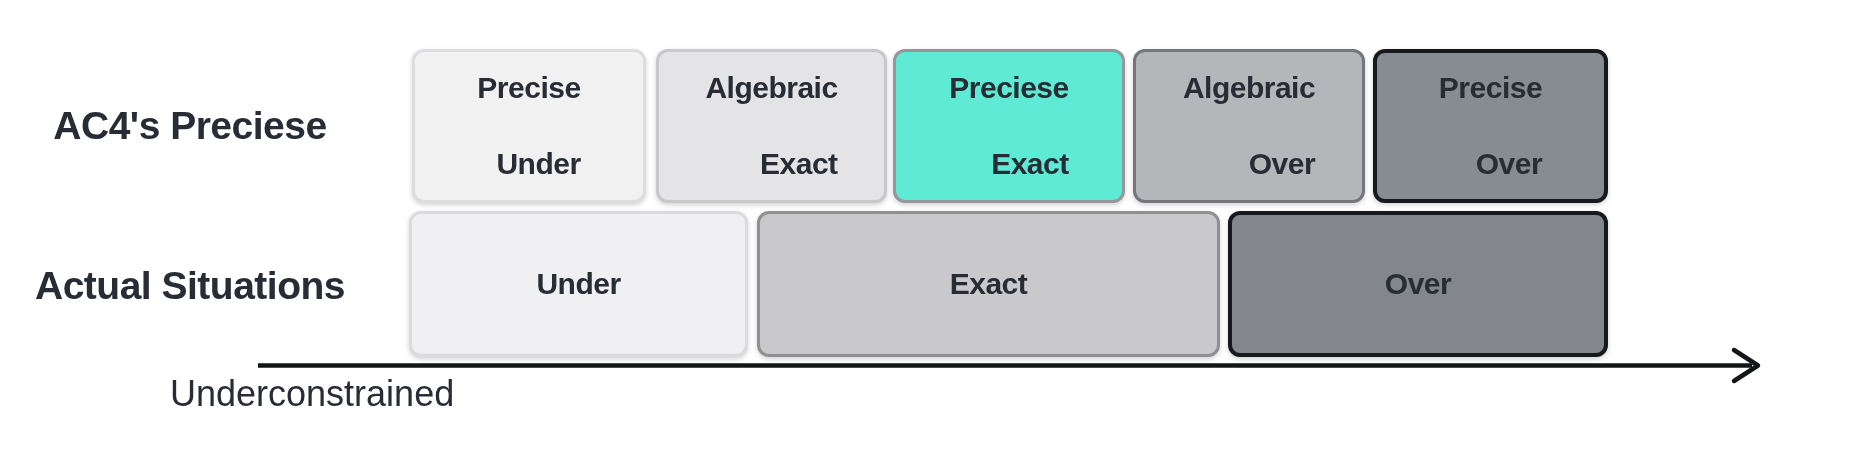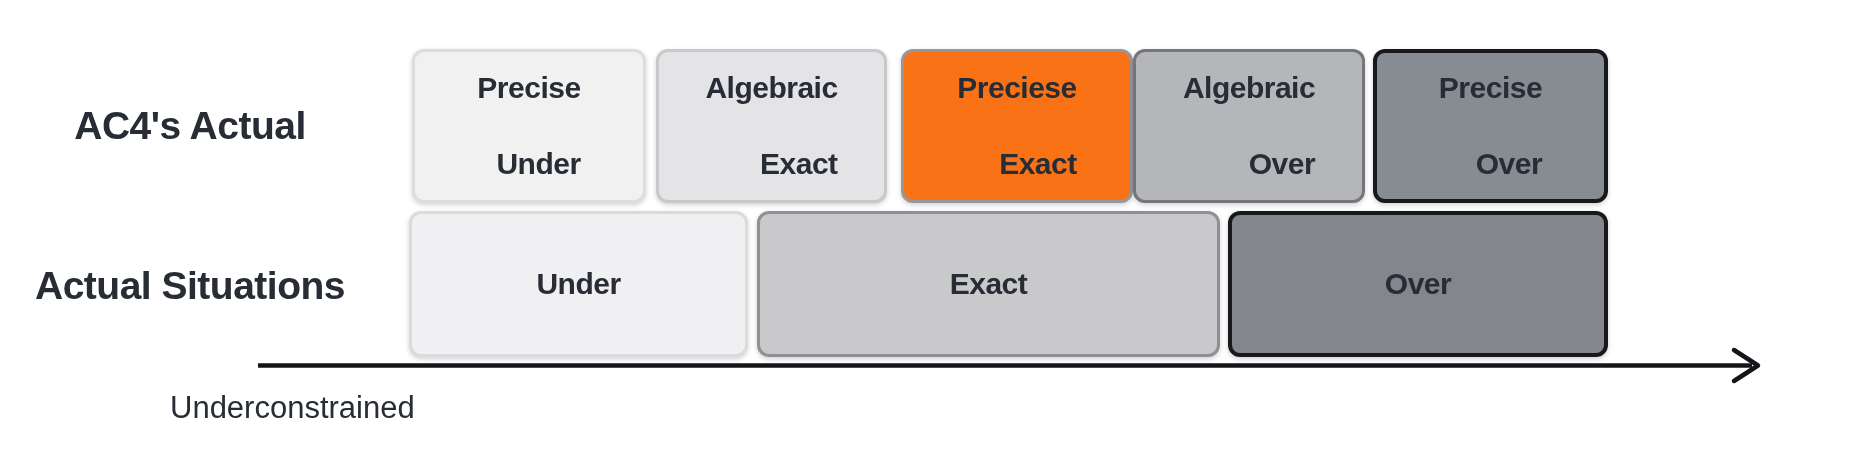--- a/index.html
+++ b/index.html
@@ -60,41 +60,41 @@
   #axis-svg {
     position: absolute;
     left: 0;
     top: 0;
     width: 1876px;
     height: 474px;
     pointer-events: none;
   }
   .axis-label {
     position: absolute;
-    top: 390px;
-    font-size: 31px;
+    top: 373px;
+    font-size: 36px;
     font-weight: normal;
     white-space: nowrap;
   }
   .axis-label.left  { left: 170px; }
   .axis-label.right { right: 44px; }
 </style>
 </head>
 <body>
 
 <div id="canvas" style="color: rgb(39, 44, 53);">
 
-  <div class="row-label r1">AC4's Actual</div>
+  <div class="row-label r1">AC4's Preciese</div>
   <div class="row-label r2">Actual Situations</div>
 
   <div class="box row1 b11" style="background-color: rgb(241, 241, 242); border-color: rgb(221, 221, 224);">Precise
 Under</div>
   <div class="box row1 b12" style="background-color: rgb(228, 228, 230); border-color: rgb(200, 200, 203);">Algebraic
 Exact</div>
-  <div class="box row1 b13" style="background-color: #f97316; border-color: rgb(151, 151, 155); margin-left: 8px;">Preciese
+  <div class="box row1 b13" style="background-color: #5eead4; border-color: rgb(151, 151, 155);">Preciese
 Exact</div>
   <div class="box row1 b14" style="background-color: rgb(181, 182, 186); border-color: rgb(116, 118, 123);">Algebraic
 Over</div>
   <div class="box row1 b15 thick" style="background-color: rgb(135, 139, 146); border-color: rgb(23, 25, 29);">Precise
 Over</div>
 
   <div class="box row2 b21" style="background-color: rgb(240, 240, 242); border-color: rgb(219, 219, 222);">Under</div>
   <div class="box row2 b22" style="background-color: rgb(201, 201, 204); border-color: rgb(144, 144, 148);">Exact</div>
   <div class="box row2 b23 thick" style="background-color: rgb(131, 134, 140); border-color: rgb(23, 25, 29);">Over</div>
 

